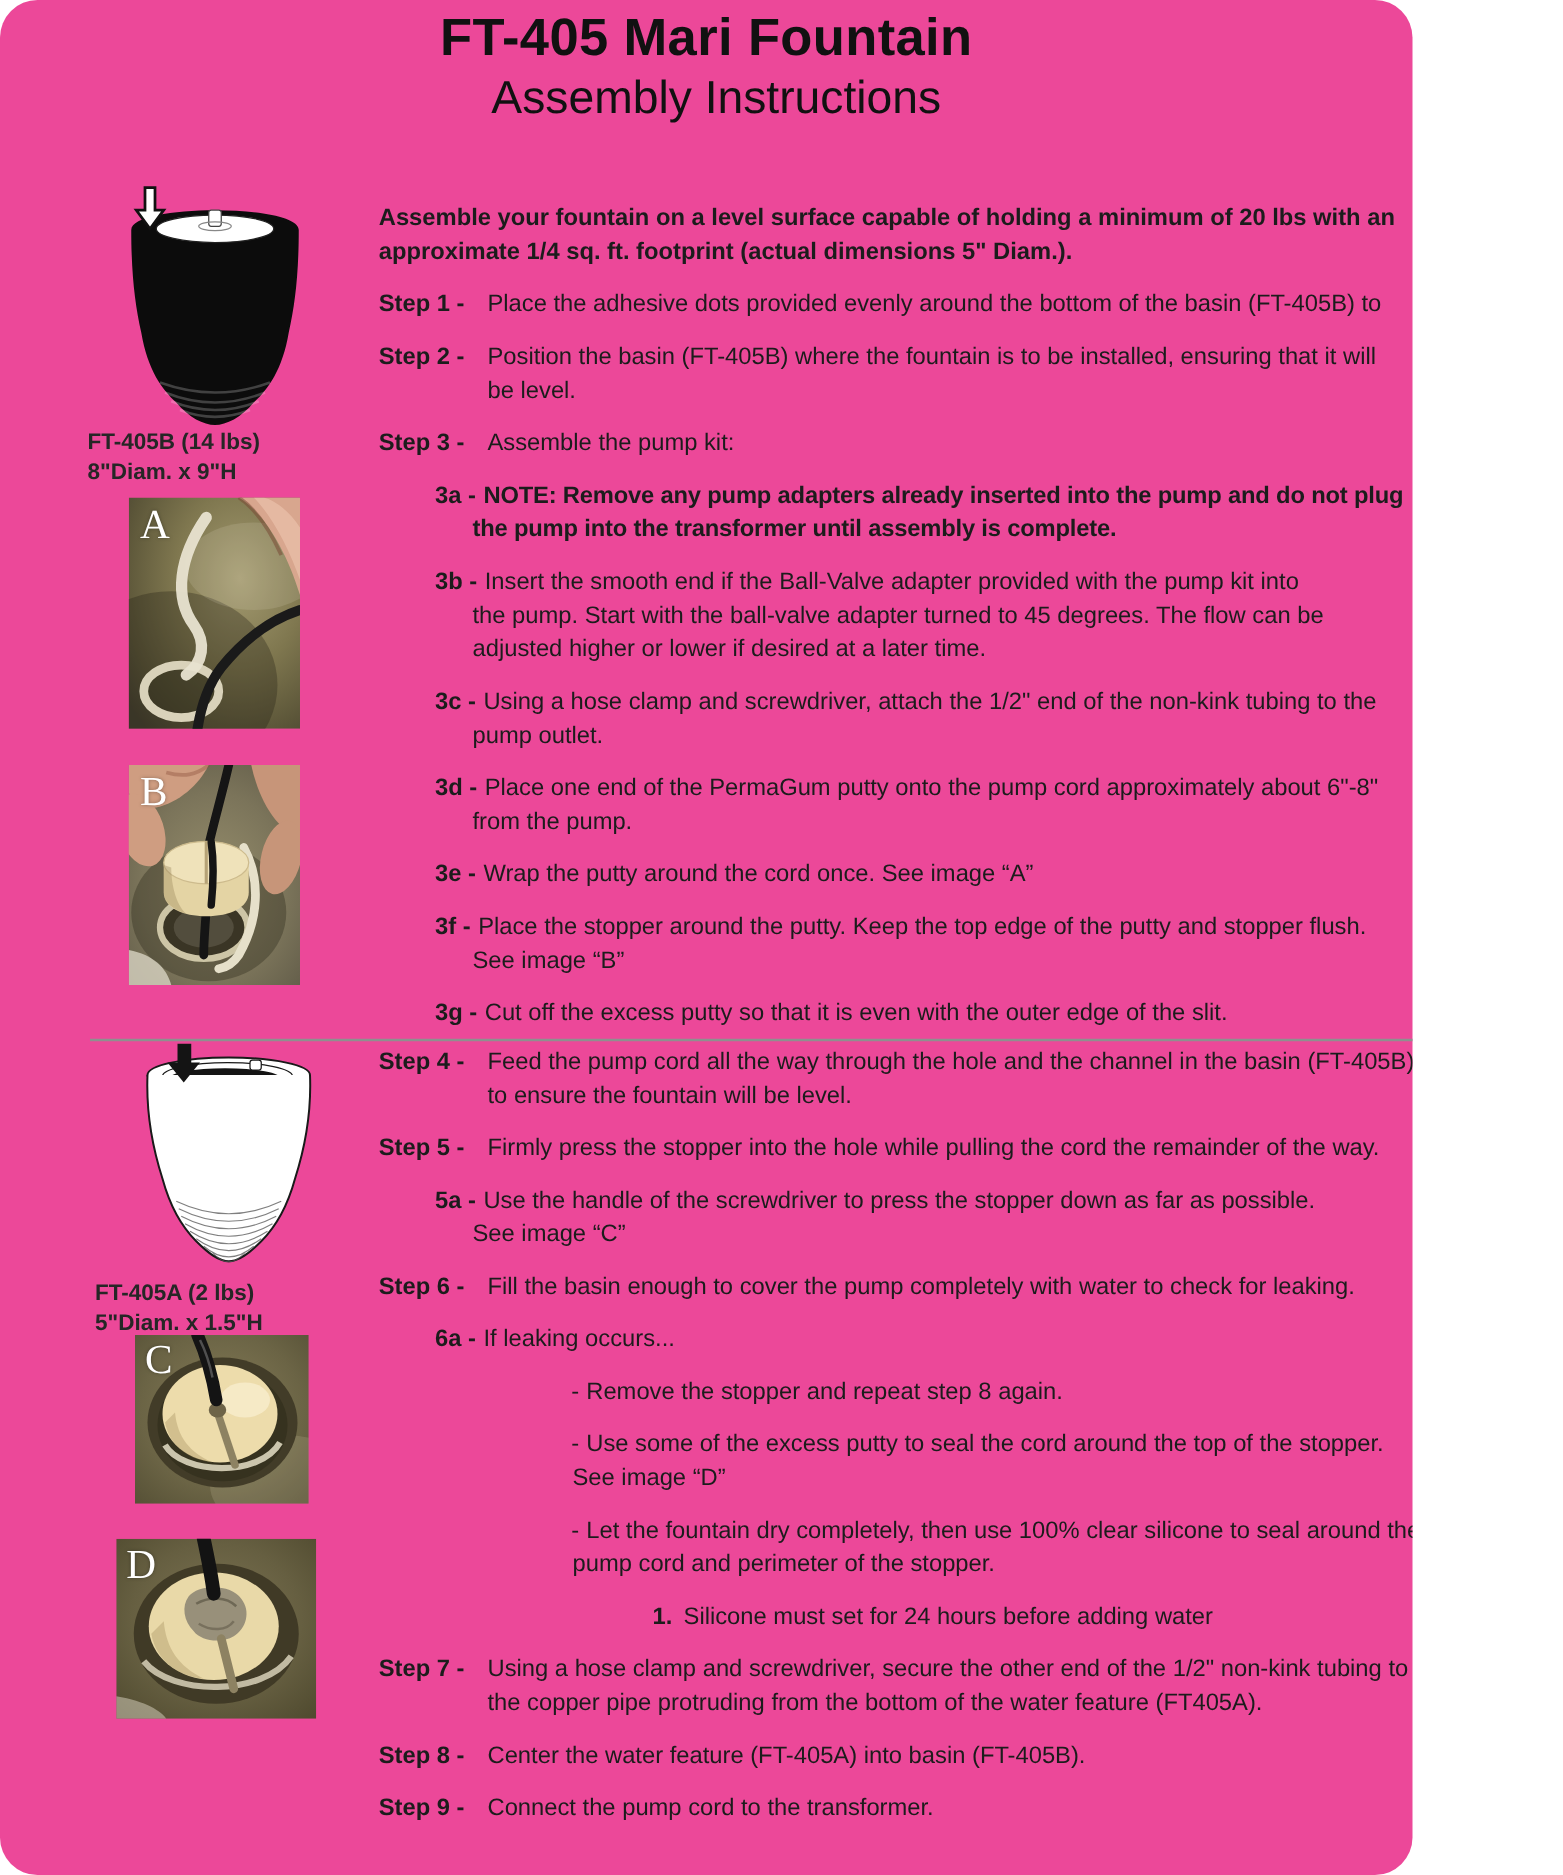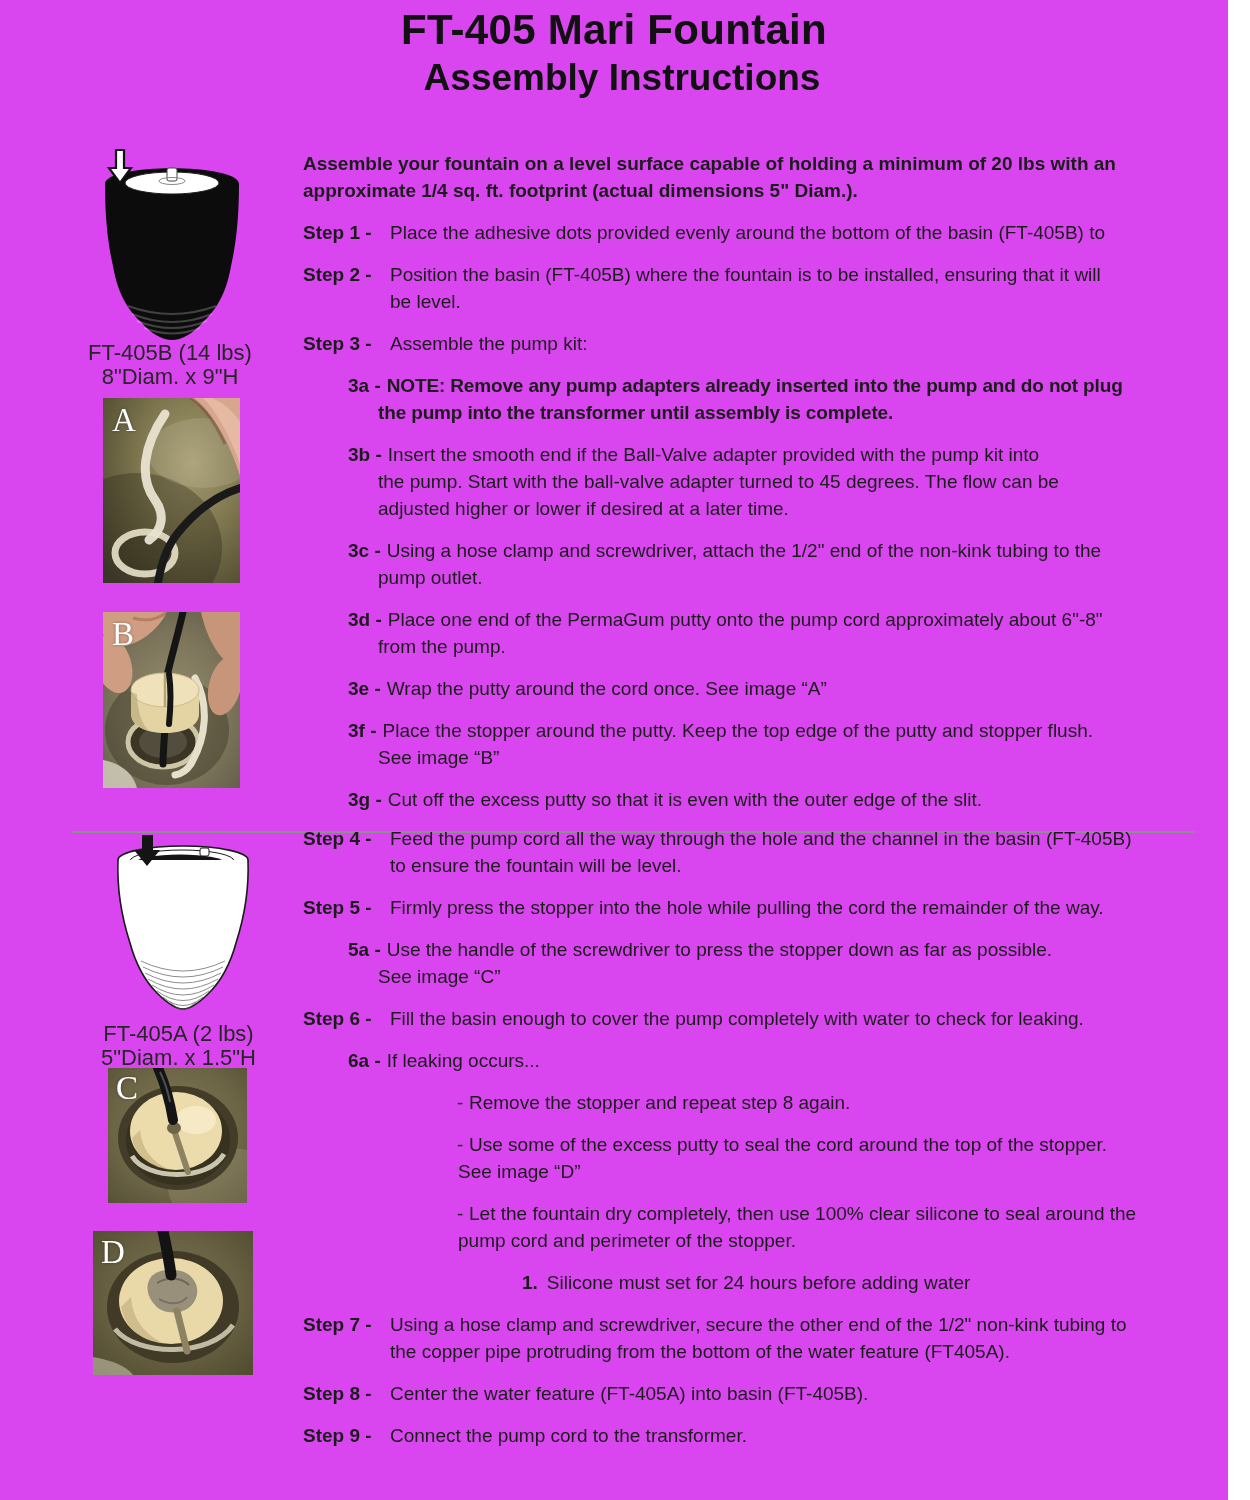--- a/index.html
+++ b/index.html
@@ -1,46 +1,46 @@
 <!DOCTYPE html>
 <html><head>
 <meta charset="utf-8">
 <style>
   html,body{margin:0;padding:0;background:#fff;}
-  .page{position:relative;width:1228px;height:1500px;background:#d946ef;overflow:hidden;
-        font-family:"Liberation Sans",sans-serif;color:#1c1c1c;}
+  .page{position:relative;width:1130px;height:1500px;background:#ec4899;overflow:hidden;
+        font-family:"Liberation Sans",sans-serif;color:#1c1c1c;border-radius:30px;}
 
   
   .title{position:absolute;top:6px;left:0;width:100%;text-align:center;}
   .t1{font-size:42px;font-weight:700;letter-spacing:.3px;color:#111;}
-  .t2{font-size:37px;font-weight:700;margin-top:3px;color:#111;margin-left:16px;}
+  .t2{font-size:37px;font-weight:400;margin-top:3px;color:#111;margin-left:16px;}
 
   
   .col{position:absolute;left:303px;top:147px;width:930px;}
   .p{font-size:19px;line-height:27px;margin:15px 0 0 0;}
-  .p.first{margin-top:3px;}
+  .p.first{margin-top:14px;}
   .mt12{margin-top:12px;}
   .intro{font-weight:700;}
   .intro .line{display:block;}
   .lbl{font-weight:700;}
   .step .lbl{display:inline-block;min-width:87px;}
   .step .cont{display:block;margin-left:87px;}
   .sub{margin-left:45px;}
   .sub .lbl{margin-right:6px;}
   .sub .cont{display:block;margin-left:30px;}
   .bold-all .txt,.bold-all .cont{font-weight:700;letter-spacing:-.15px;}
   .dash{margin-left:154px;}
   .dash .lbl{font-weight:400;display:inline-block;min-width:12px;}
   .dash .cont{display:block;margin-left:1px;}
   .num{margin-left:219px;}
   .num .lbl{margin-right:9px;}
 
   
   .fig{position:absolute;}
-  .cap{position:absolute;text-align:center;font-size:22px;line-height:24px;color:#262626;}
+  .cap{position:absolute;text-align:left;font-size:18px;line-height:24px;color:#262626;font-weight:bold;}
   .cap .line{display:block;}
   .divider{position:absolute;left:72px;top:831px;width:1122px;height:2px;background:#8f8f8f;}
   .plabel{position:absolute;color:#ffffff;font-family:"Liberation Serif",serif;
           font-size:33px;line-height:33px;text-shadow:0 0 3px rgba(0,0,0,.35);}
 </style>
 </head>
 <body>
 
 <div class="page">
 

